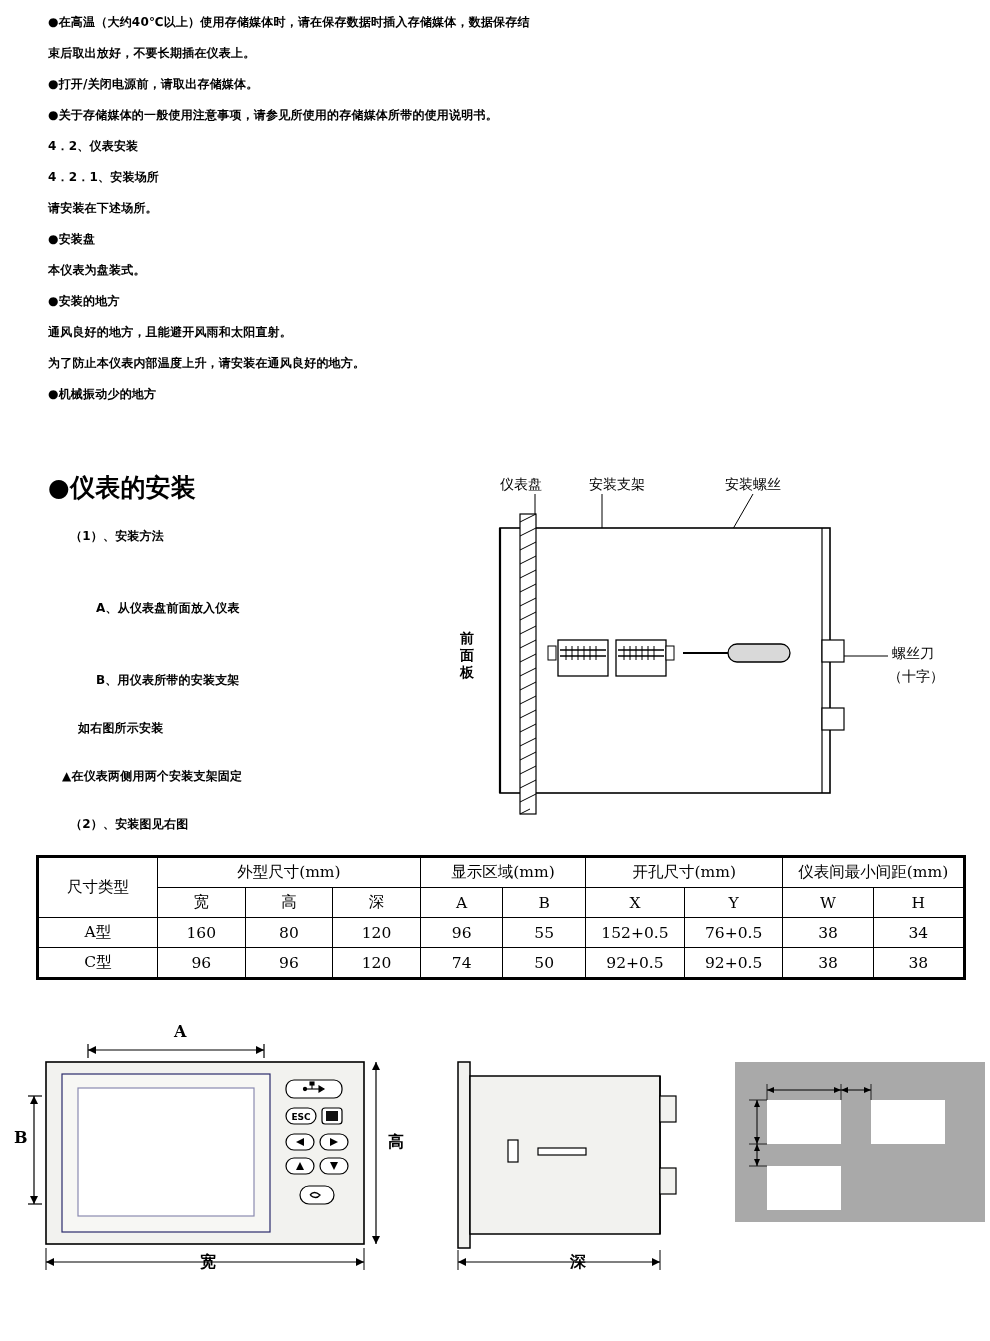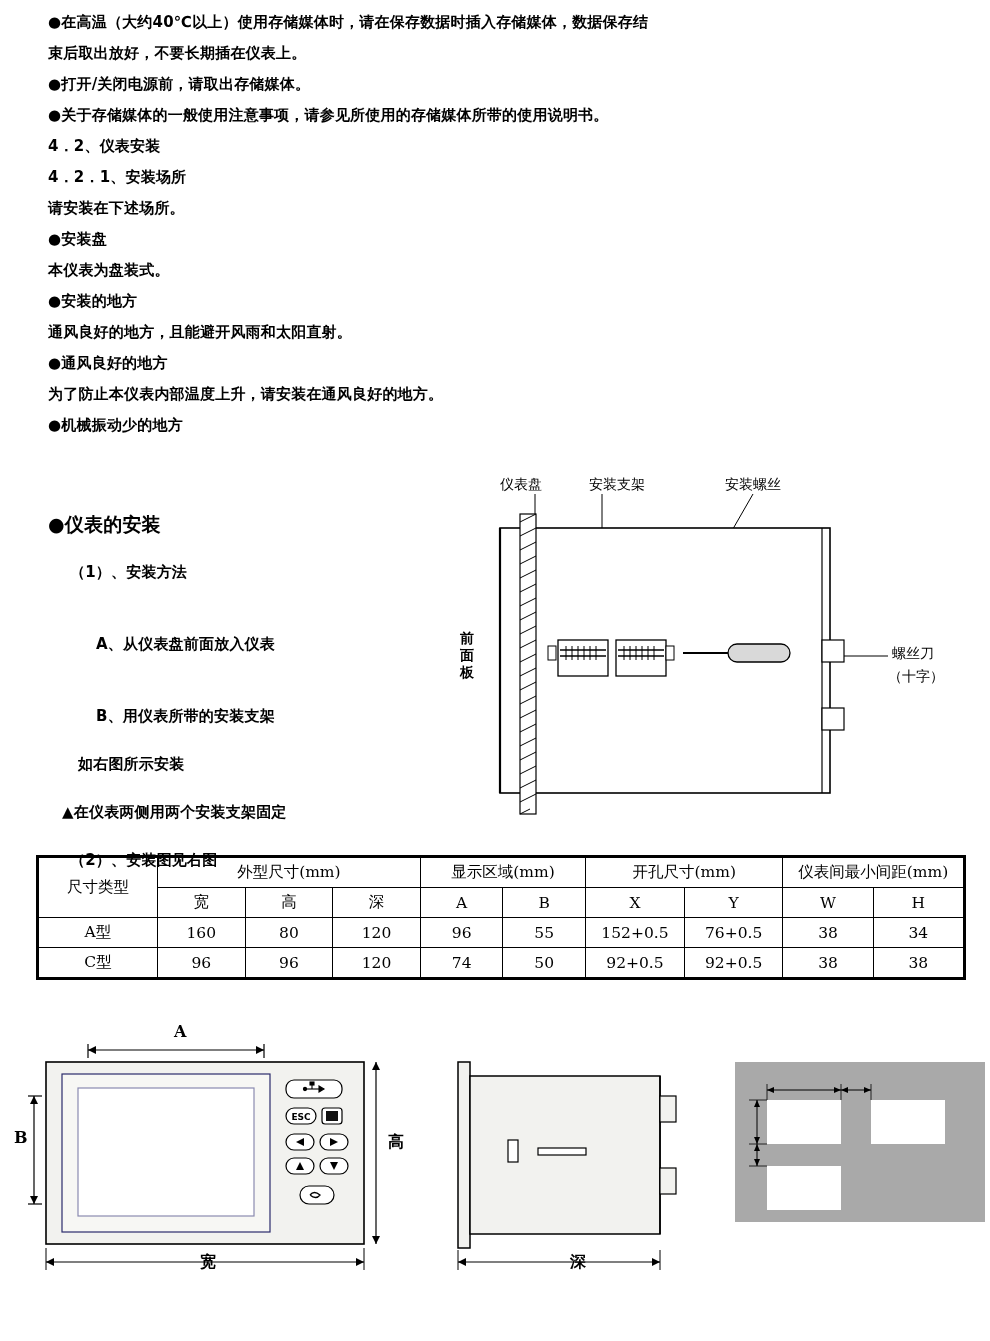--- a/index.html
+++ b/index.html
@@ -22,30 +22,30 @@
   }
 
   
   .textblock {
     position: absolute;
     left: 48px;
     top: 8px;
     width: 900px;
   }
   .para {
-    font-size: 15px;
+    font-size: 12px;
     line-height: 28px;
     font-weight: bold;
     margin: 0 0 3px 0;
     letter-spacing: 0.2px;
   }
   .para.lvl1 { padding-left: 22px; }
   .para.lvl2 { padding-left: 48px; margin-top: 44px; }
   .para.lvl3 { padding-left: 30px; }
-  .para.big { font-size: 19px; margin-top: 36px; }
+  .para.big { font-size: 25px; }
 
   
   .diagram-mount {
     position: absolute;
     left: 440px;
     top: 470px;
     width: 540px;
     height: 370px;
   }
   .dm-label {
@@ -121,21 +121,20 @@
     <p class="para">束后取出放好，不要长期插在仪表上。</p>
     <p class="para">●打开/关闭电源前，请取出存储媒体。</p>
     <p class="para">●关于存储媒体的一般使用注意事项，请参见所使用的存储媒体所带的使用说明书。</p>
     <p class="para">4．2、仪表安装</p>
     <p class="para">4．2．1、安装场所</p>
     <p class="para">请安装在下述场所。</p>
     <p class="para">●安装盘</p>
     <p class="para">本仪表为盘装式。</p>
     <p class="para">●安装的地方</p>
     <p class="para">通风良好的地方，且能避开风雨和太阳直射。</p>
-    <p class="para">●通风良好的地方</p>
     <p class="para">为了防止本仪表内部温度上升，请安装在通风良好的地方。</p>
     <p class="para">●机械振动少的地方</p>
   </div>
 
   <div class="textblock" style="top:474px; width:420px;">
     <p class="para big" style="margin-bottom:20px;">●仪表的安装</p>
     <p class="para lvl1" style="margin-bottom:20px;">（1）、安装方法</p>
     <p class="para lvl2" style="margin-bottom:20px;">A、从仪表盘前面放入仪表</p>
     <p class="para lvl2" style="margin-bottom:20px;">B、用仪表所带的安装支架</p>
     <p class="para lvl3" style="margin-bottom:20px;">如右图所示安装</p>

